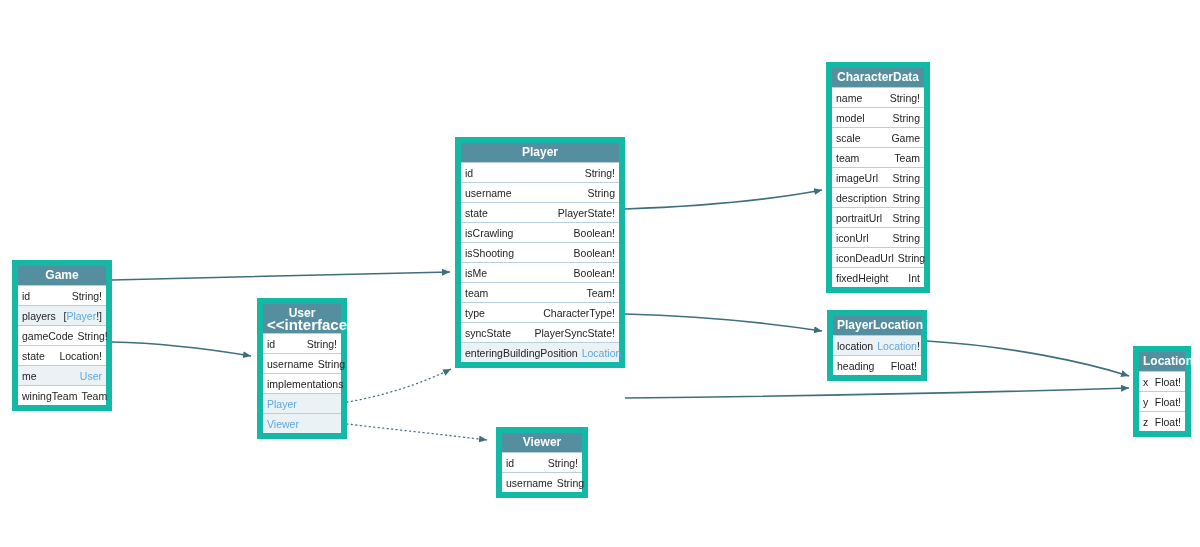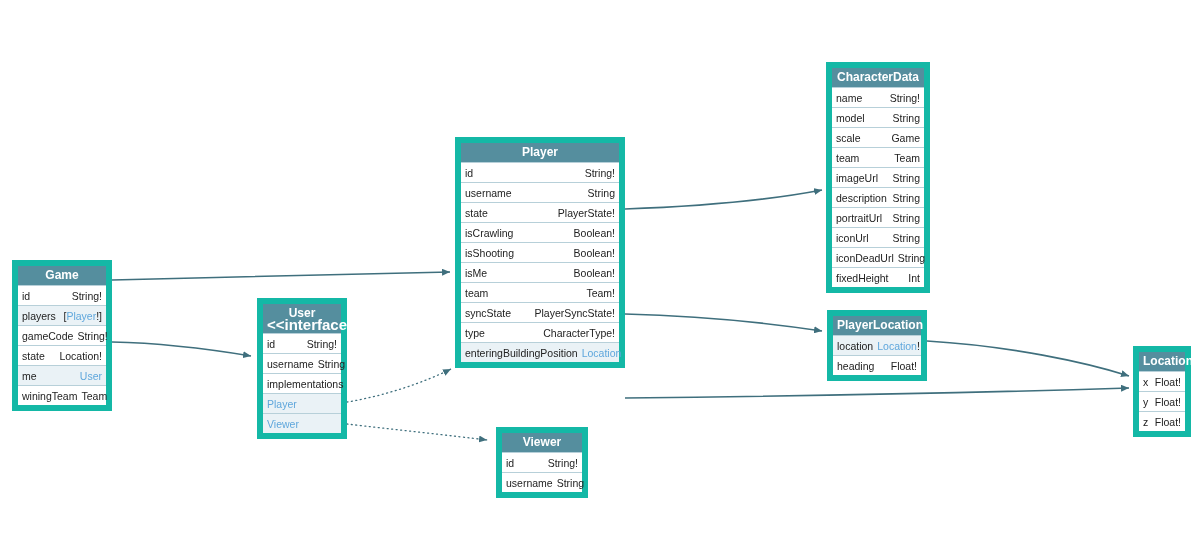--- a/index.html
+++ b/index.html
@@ -152,26 +152,26 @@
       </div>
       <div class="node-row">
         <span class="field-name">isMe</span>
         <span class="field-type">Boolean!</span>
       </div>
       <div class="node-row">
         <span class="field-name">team</span>
         <span class="field-type">Team!</span>
       </div>
       <div class="node-row">
+        <span class="field-name">type</span>
+        <span class="field-type">CharacterType!</span>
+      </div>
+      <div class="node-row">
         <span class="field-name">syncState</span>
         <span class="field-type">PlayerSyncState!</span>
-      </div>
-      <div class="node-row">
-        <span class="field-name">type</span>
-        <span class="field-type">CharacterType!</span>
       </div>
       <div class="node-row link-row">
         <span class="field-name">enteringBuildingPosition</span>
         <span class="field-type"><span class="link">Location</span></span>
       </div>
     </div>
     <div class="node" style="left: 496px; top: 427px; width: 92px;">
       <div class="node-header">
         <div>Viewer</div>
       </div>

